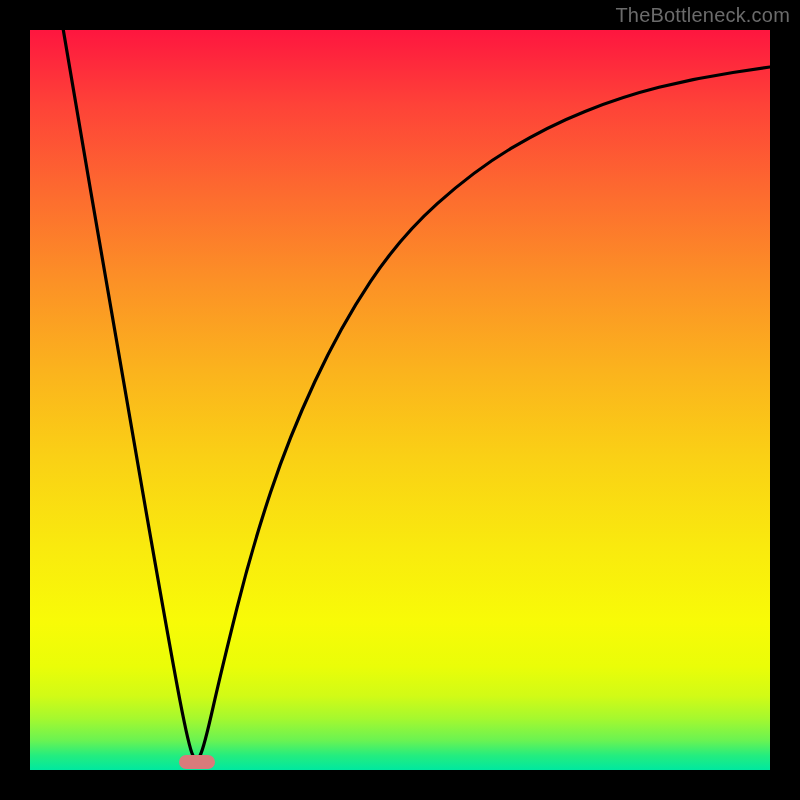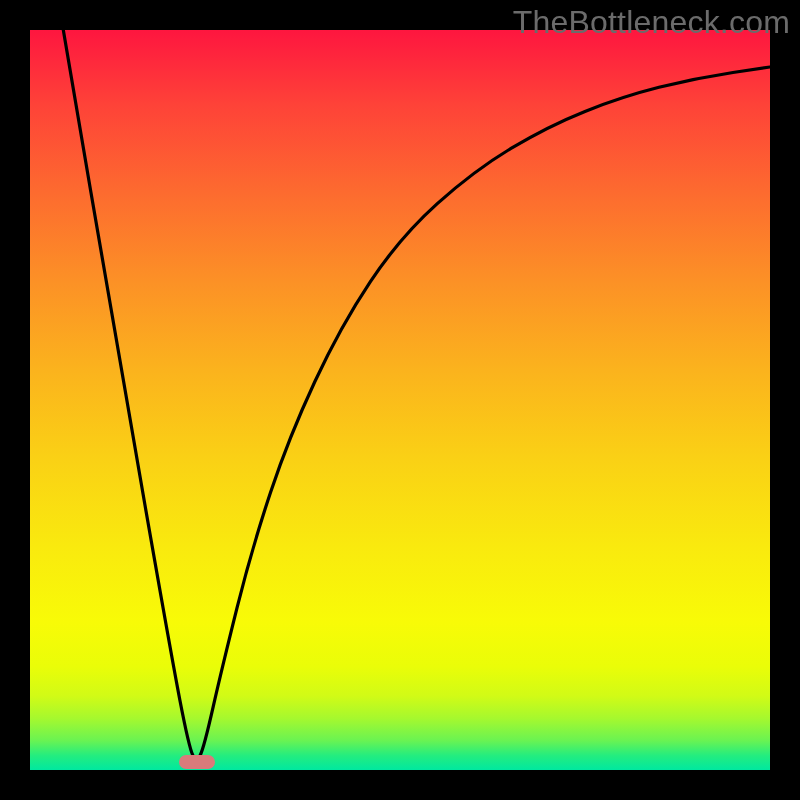--- a/index.html
+++ b/index.html
@@ -42,21 +42,21 @@
       #6af352 96%,
       #25ed7e 98%,
       #00e8a0 100%
     );
   }
   .watermark {
     position: absolute;
     top: 4px;
     right: 10px;
     color: #6b6b6b;
-    font-size: 32px;
+    font-size: 20px;
     font-weight: 400;
     letter-spacing: 0.2px;
     user-select: none;
   }
   .marker {
     position: absolute;
     background: #d97b7b;
     border-radius: 8px;
     height: 14px;
   }

